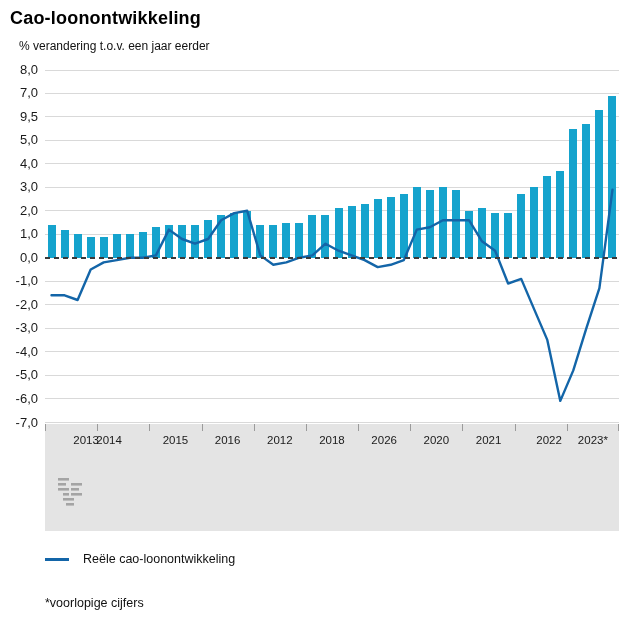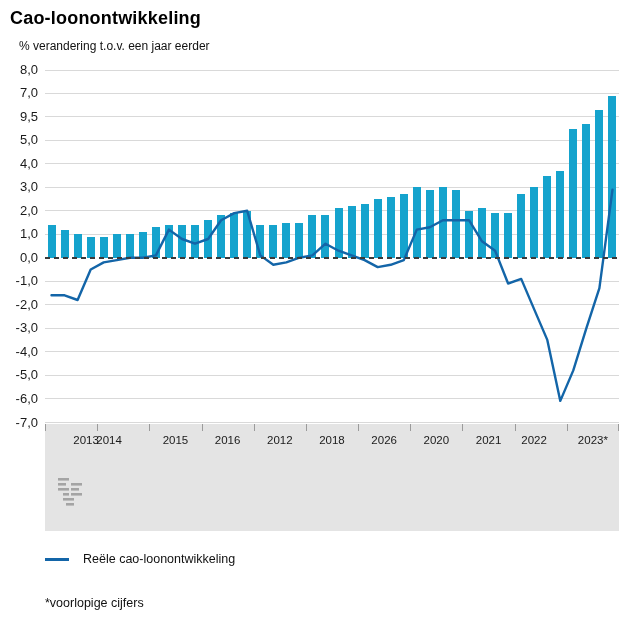--- a/index.html
+++ b/index.html
@@ -159,21 +159,21 @@
       <div class="year-tick" style="left: 573px;"></div>
       <div class="year-label" style="left: 8px; width: 52.1818px; padding-left: 14px;">2013</div>
       <div class="year-label" style="left: 38px; width: 52.1818px; text-align: center;">2014</div>
       <div class="year-label" style="left: 104.364px; width: 52.1818px;">2015</div>
       <div class="year-label" style="left: 156.545px; width: 52.1818px;">2016</div>
       <div class="year-label" style="left: 208.727px; width: 52.1818px;">2012</div>
       <div class="year-label" style="left: 260.909px; width: 52.1818px;">2018</div>
       <div class="year-label" style="left: 313.091px; width: 52.1818px;">2026</div>
       <div class="year-label" style="left: 365.273px; width: 52.1818px;">2020</div>
       <div class="year-label" style="left: 417.455px; width: 52.1818px;">2021</div>
-      <div class="year-label" style="left: 463px; width: 52.1818px;">2022</div>
+      <div class="year-label" style="left: 478px; width: 52.1818px;">2022</div>
       <div class="year-label" style="left: 521.818px; width: 52.1818px;">2023*</div>
     </div>
 
   <div id="legend">
     <div class="legend-row">
       <span class="legend-swatch-line" style="background: rgb(19, 101, 168);"></span>
       <span class="legend-text">Reële cao-loonontwikkeling</span>
     </div>
   </div>
 

